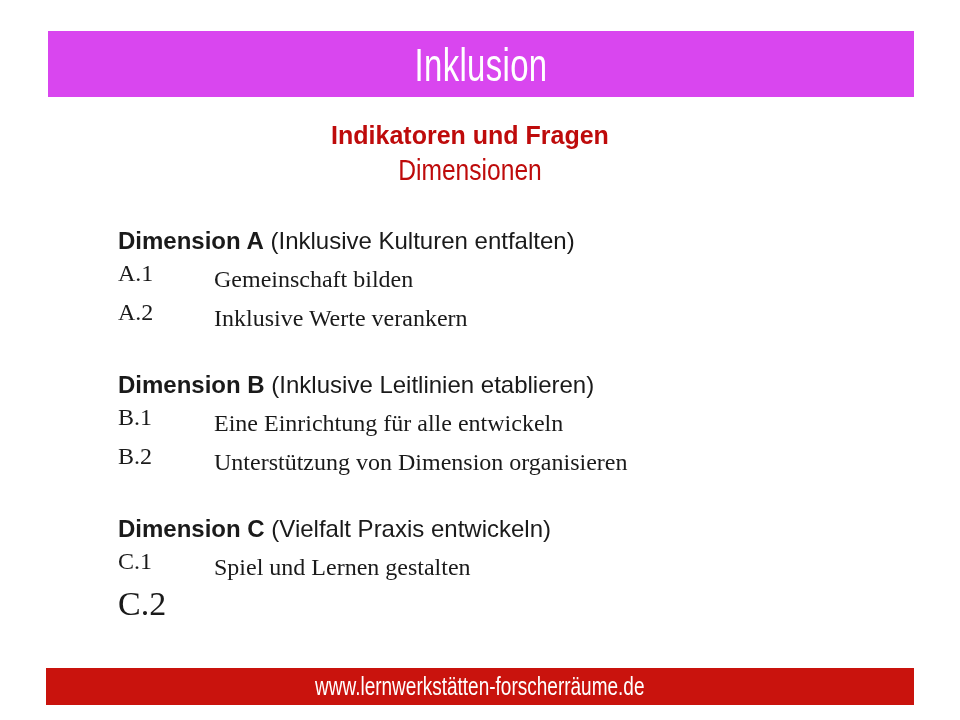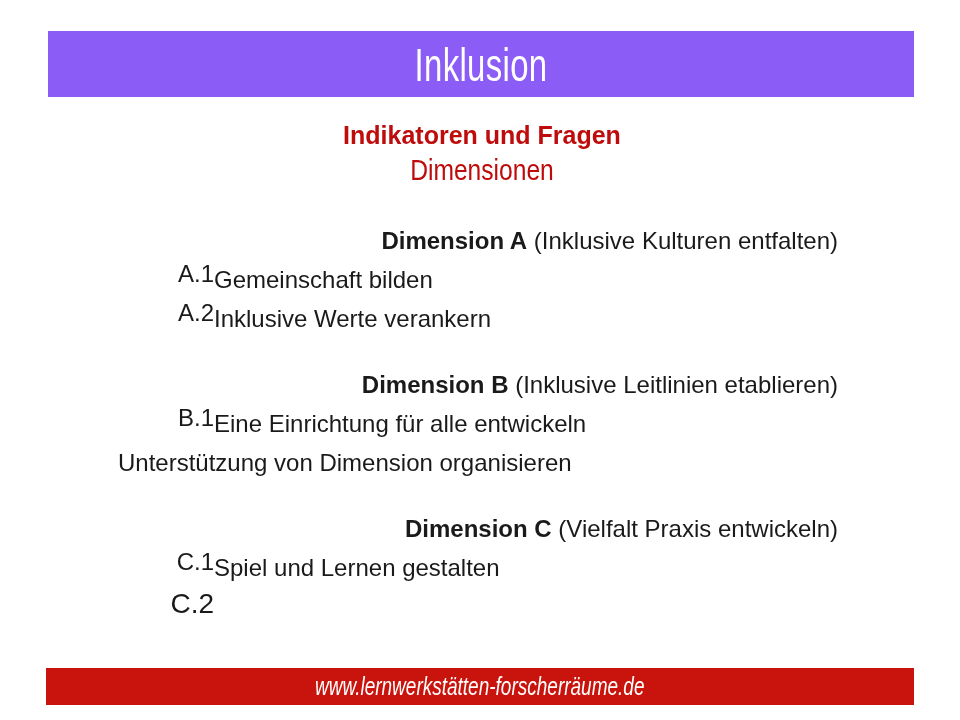--- a/index.html
+++ b/index.html
@@ -11,34 +11,34 @@
   .slide {
     position: relative;
     width: 960px; height: 720px;
     background: #ffffff;
     overflow: hidden;
   }
   .top-banner {
     position: absolute;
     left: 48px; top: 31px;
     width: 866px; height: 66px;
-    background: #8b5cf6;
+    background: #d946ef;
     display: flex; align-items: center; justify-content: center;
   }
   .slide-title {
     color: #ffffff;
     font-size: 47px;
     font-weight: 400;
     letter-spacing: 0.5px;
     transform: scaleX(0.70);
     white-space: nowrap;
   }
   .subtitle-block {
     position: absolute;
-    left: 16px; top: 119px;
+    left: 4px; top: 119px;
     width: 932px;
     text-align: center;
   }
   .subtitle-bold {
     color: #BE0B0B;
     font-size: 25px;
     font-weight: bold;
     line-height: 32px;
   }
   .subtitle-light {
@@ -49,44 +49,45 @@
     transform: scaleX(0.82);
     transform-origin: center;
   }
   .body-list {
     position: absolute;
     left: 118px; top: 224px;
     width: 720px;
     color: #1A1A1A;
     font-size: 24px;
   }
-  .section { margin-bottom: 33px; text-align: right; }
+  .section { margin-bottom: 33px; }
   .section-heading {
     line-height: 33px;
     white-space: nowrap;
   }
   .section-heading .bold { font-weight: bold; }
   .item-row {
     display: flex;
     line-height: 33px;
+    font-family: Liberation Serif, serif;
   }
   .item-label {
     flex: 0 0 96px;
   }
   .item-text { white-space: nowrap; margin-top: 6px; }
   .item-row.large {
-    font-size: 28px;
+    font-size: 34px;
     line-height: 40px;
   }
   .bottom-banner {
     position: absolute;
     left: 46px; top: 668px;
     width: 868px; height: 37px;
     background: #C9130D;
-    display: flex; align-items: center; justify-content: center; font-style: italic;
+    display: flex; align-items: center; justify-content: center;
   }
   .footer-url {
     color: #ffffff;
     font-size: 25px;
     letter-spacing: 0px;
     transform: scaleX(0.76);
     white-space: nowrap;
   }
 </style>
 </head>
@@ -121,20 +122,21 @@
 
     <div class="section">
       <div class="section-heading">
         <span class="bold">Dimension B</span><span> (Inklusive Leitlinien etablieren)</span>
       </div>
       <div class="item-row">
         <span class="item-label">B.1</span>
         <span class="item-text">Eine Einrichtung für alle entwickeln</span>
       </div>
       <div class="item-row">
+        <span class="item-label">B.2</span>
         <span class="item-text">Unterstützung von Dimension organisieren</span>
       </div>
     </div>
 
     <div class="section">
       <div class="section-heading">
         <span class="bold">Dimension C</span><span> (Vielfalt Praxis entwickeln)</span>
       </div>
       <div class="item-row">
         <span class="item-label">C.1</span>

